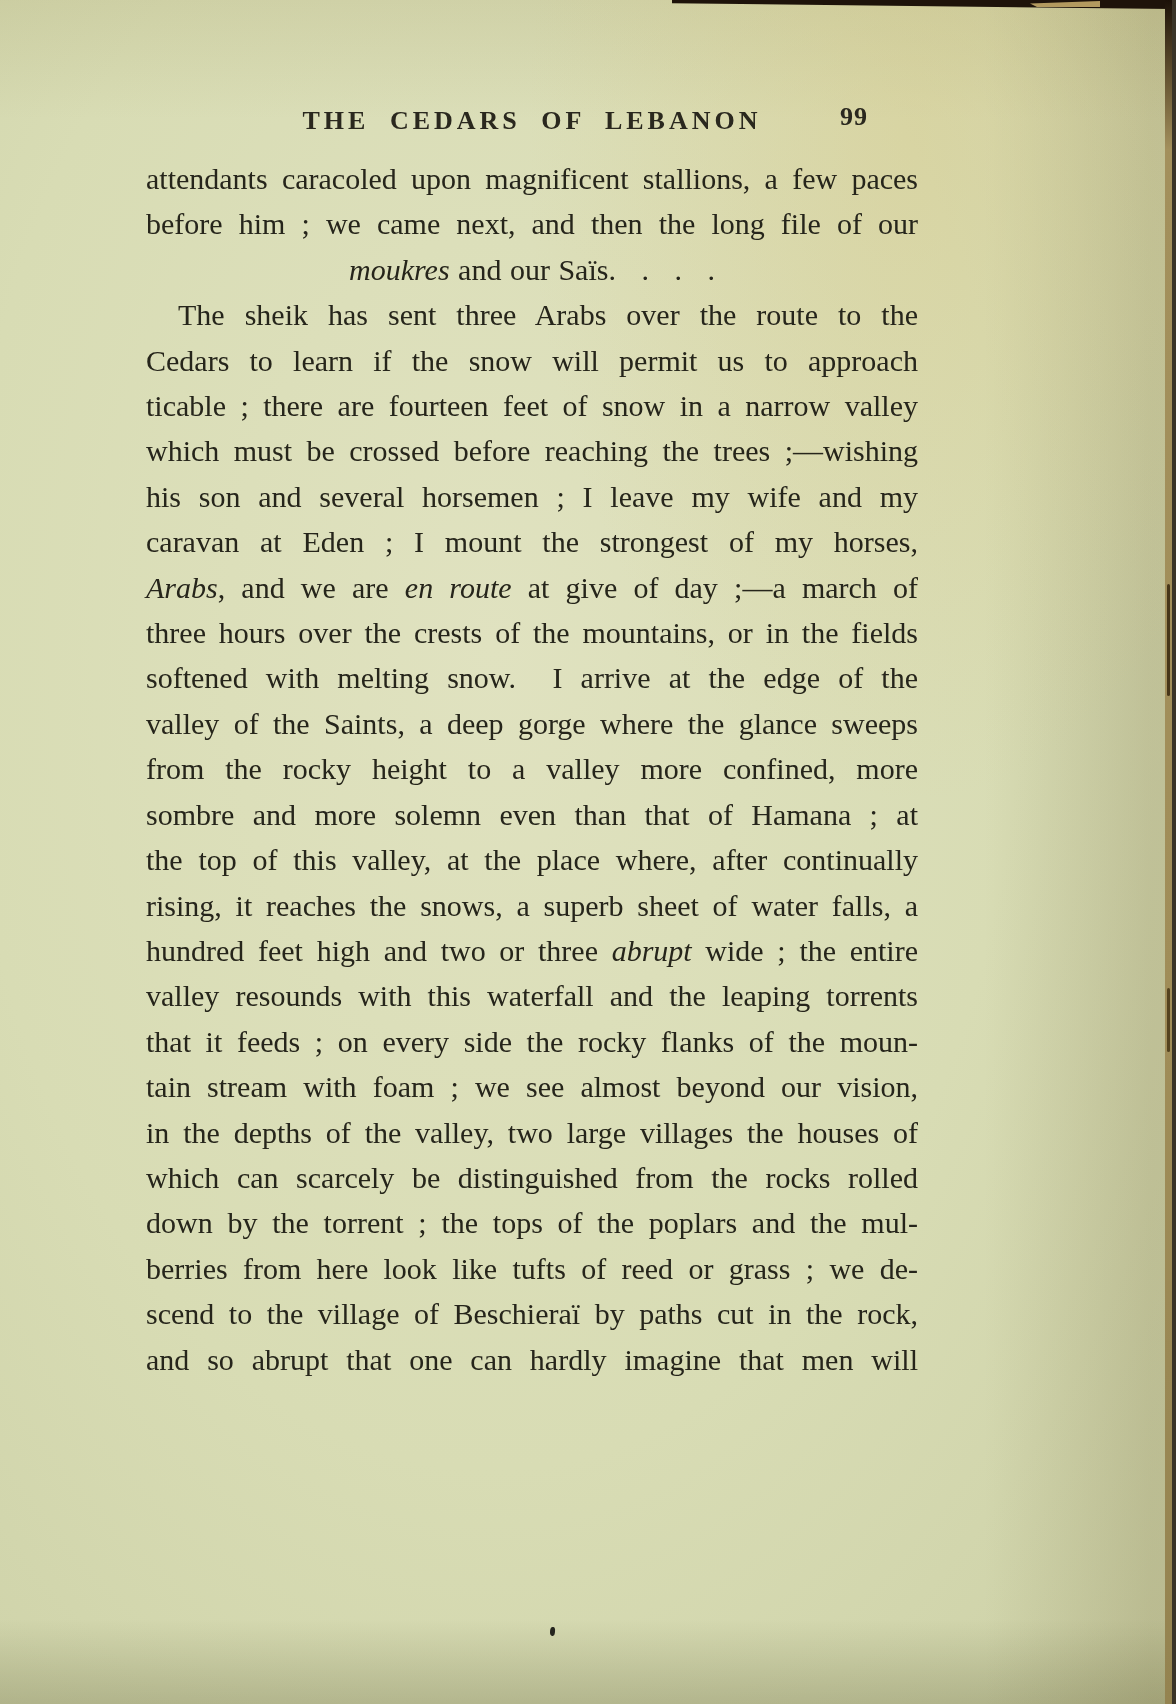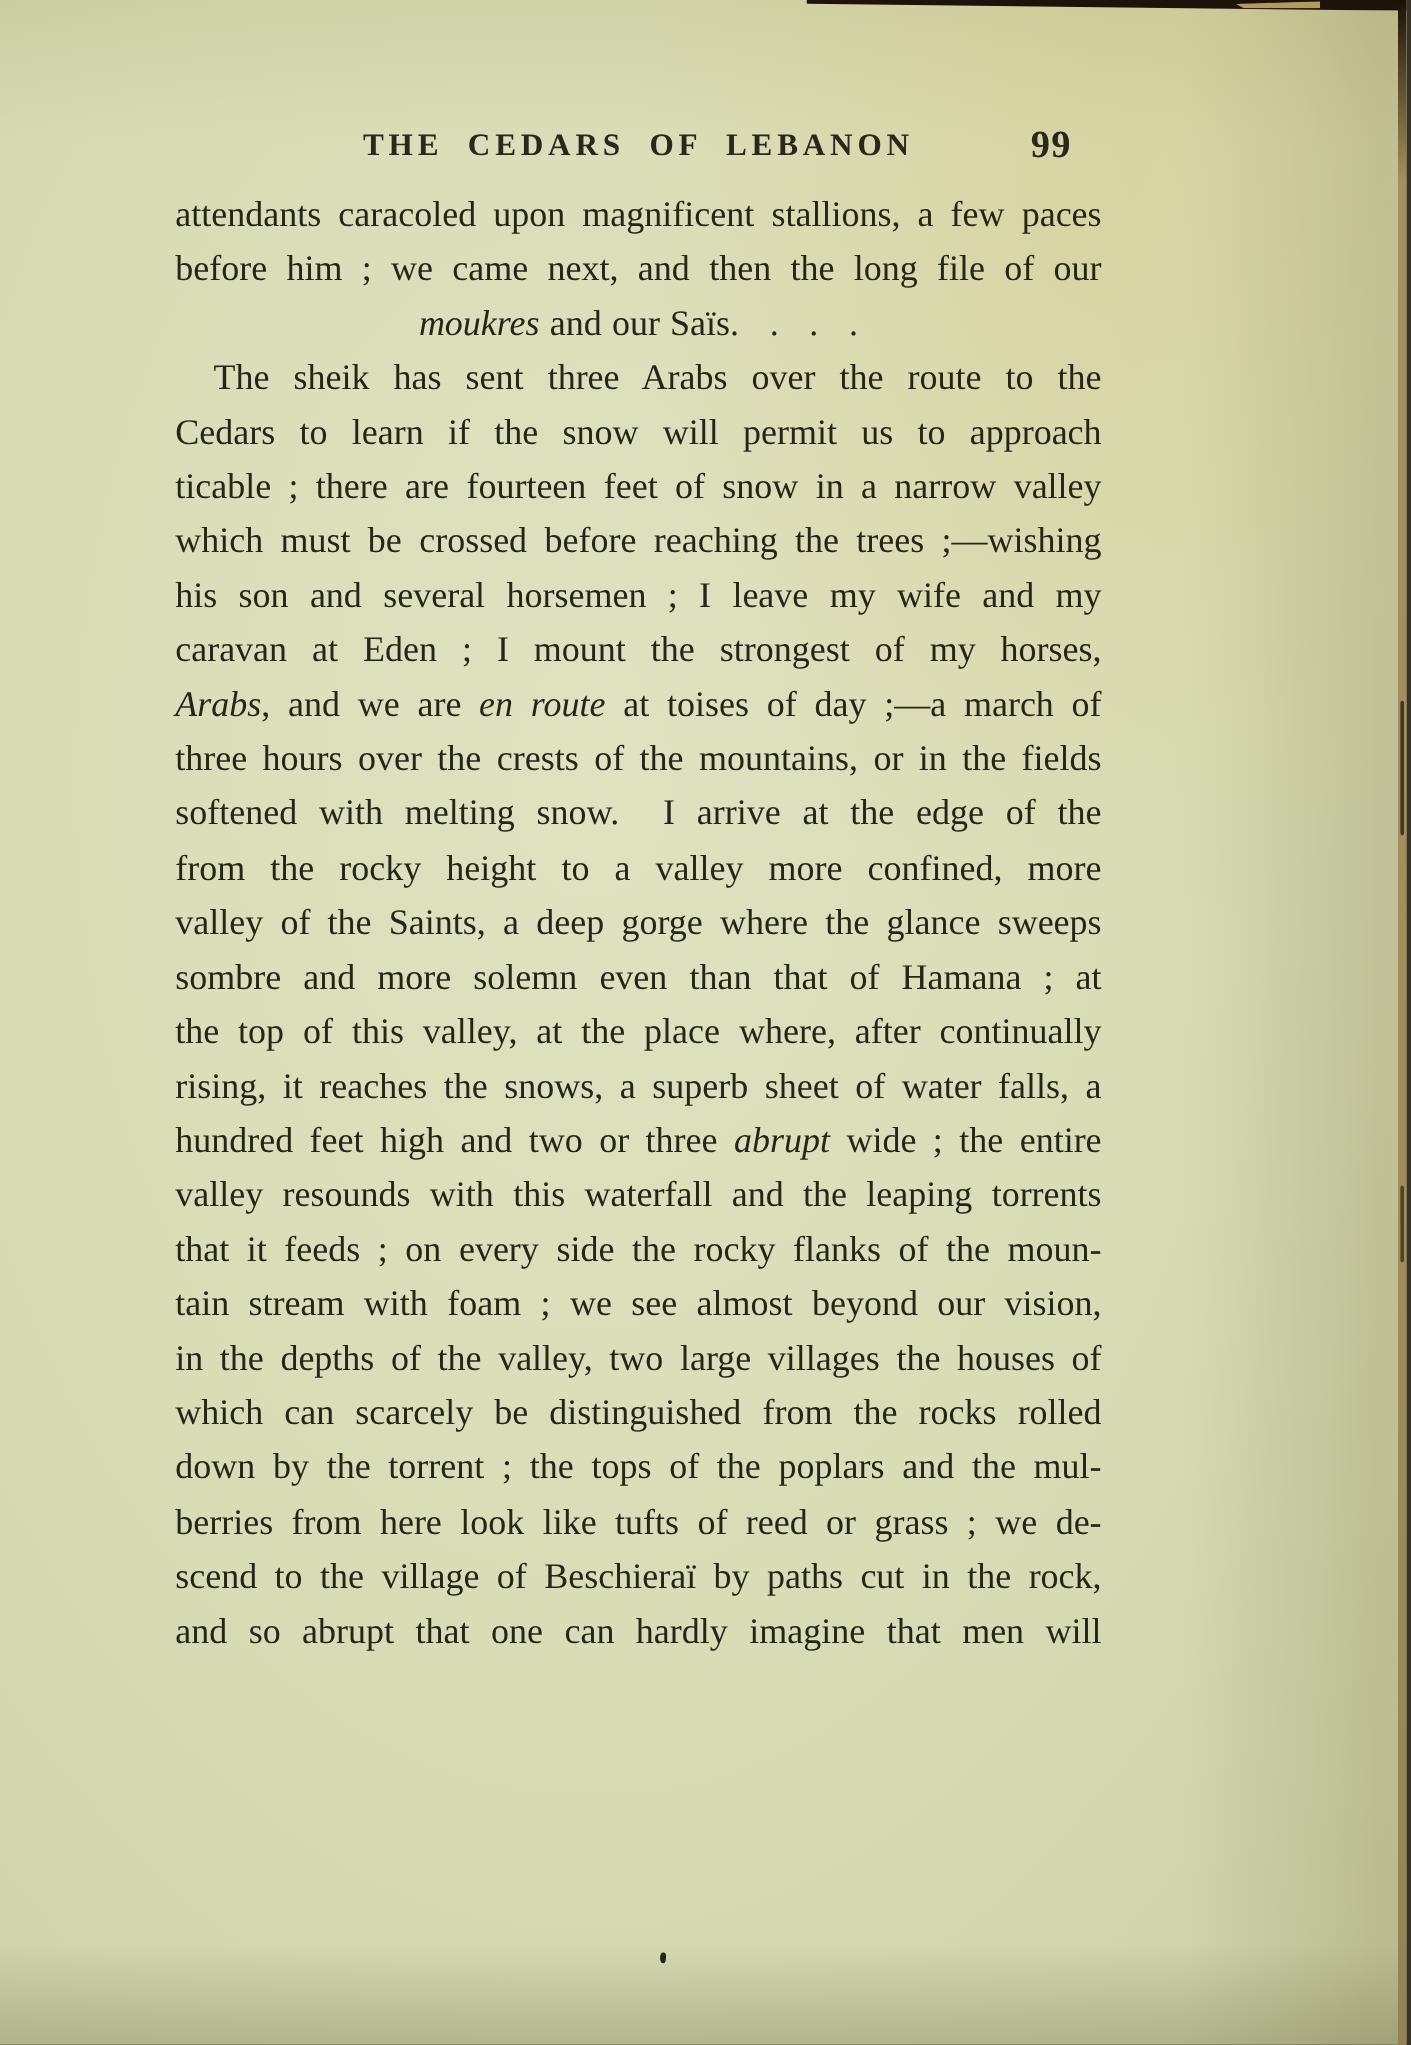--- a/index.html
+++ b/index.html
@@ -18,22 +18,22 @@
   .folio-row{position:absolute;top:106px;left:146px;width:772px;}
   .running-head{
     position:absolute;top:0;left:0;width:100%;
     text-align:center;
     font-size:26px;font-weight:700;color:#2a281e;
     letter-spacing:4px;word-spacing:10px;
     white-space:nowrap;
   }
   .page-num{
     position:absolute;top:-4px;left:694px;width:72px;
-    text-align:center;
-    font-size:32px;font-weight:700;color:#2a281e;
+    text-align:left;
+    font-size:26px;font-weight:700;color:#2a281e;
     letter-spacing:1px;
   }
   .body-text{
     position:absolute;left:146px;top:156px;width:772px;
     font-size:30px;line-height:45.4px;color:#26251b;
   }
   .line{
     text-align:justify;
     text-align-last:justify;
     word-spacing:1px;
@@ -89,25 +89,25 @@
   <div class="body-text">
       <div class="line"><span>attendants caracoled upon magnificent stallions, a few paces</span></div>
       <div class="line"><span>before him ; we came next, and then the long file of our</span></div>
       <div class="line last"><span class="it">moukres</span><span> and our Saïs.&nbsp;&nbsp;&nbsp;.&nbsp;&nbsp;&nbsp;.&nbsp;&nbsp;&nbsp;.</span></div>
       <div class="line indent"><span>The sheik has sent three Arabs over the route to the</span></div>
       <div class="line"><span>Cedars to learn if the snow will permit us to approach</span></div>
       <div class="line"><span>ticable ; there are fourteen feet of snow in a narrow valley</span></div>
       <div class="line"><span>which must be crossed before reaching the trees ;—wishing</span></div>
       <div class="line"><span>his son and several horsemen ; I leave my wife and my</span></div>
       <div class="line"><span>caravan at Eden ; I mount the strongest of my horses,</span></div>
-      <div class="line"><span class="it">Arabs</span><span>, and we are </span><span class="it">en route</span><span> at toises of day ;—a march of</span></div>
+      <div class="line"><span class="it">Arabs</span><span>, and we are </span><span class="it">en route</span><span> at give of day ;—a march of</span></div>
       <div class="line"><span>three hours over the crests of the mountains, or in the fields</span></div>
       <div class="line"><span>softened with melting snow.&nbsp; I arrive at the edge of the</span></div>
+      <div class="line"><span>valley of the Saints, a deep gorge where the glance sweeps</span></div>
       <div class="line"><span>from the rocky height to a valley more confined, more</span></div>
-      <div class="line"><span>valley of the Saints, a deep gorge where the glance sweeps</span></div>
       <div class="line"><span>sombre and more solemn even than that of Hamana ; at</span></div>
       <div class="line"><span>the top of this valley, at the place where, after continually</span></div>
       <div class="line"><span>rising, it reaches the snows, a superb sheet of water falls, a</span></div>
       <div class="line"><span>hundred feet high and two or three </span><span class="it">abrupt</span><span> wide ; the entire</span></div>
       <div class="line"><span>valley resounds with this waterfall and the leaping torrents</span></div>
       <div class="line"><span>that it feeds ; on every side the rocky flanks of the moun-</span></div>
       <div class="line"><span>tain stream with foam ; we see almost beyond our vision,</span></div>
       <div class="line"><span>in the depths of the valley, two large villages the houses of</span></div>
       <div class="line"><span>which can scarcely be distinguished from the rocks rolled</span></div>
       <div class="line"><span>down by the torrent ; the tops of the poplars and the mul-</span></div>

